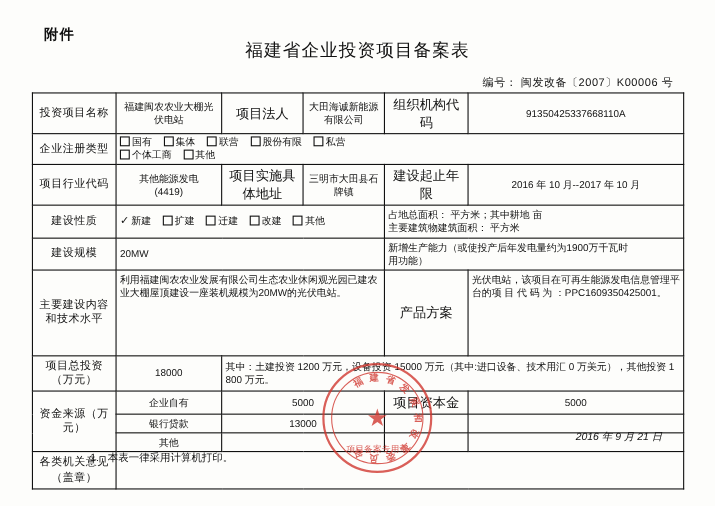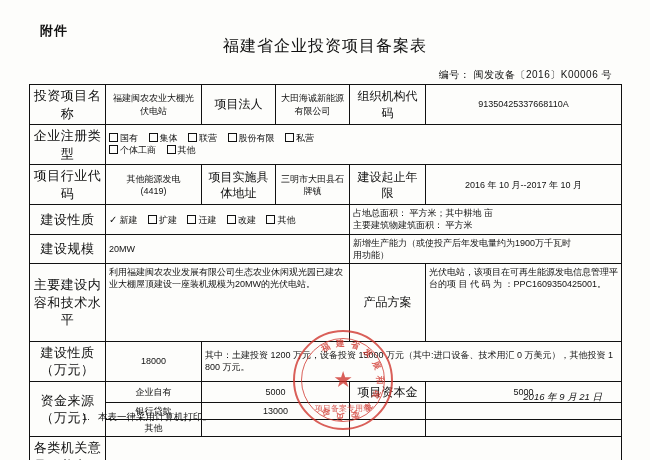--- a/index.html
+++ b/index.html
@@ -31,21 +31,21 @@
     table-layout:fixed;
     font-size:9px;
   }
   table.main td{
     border:1px solid #111;
     padding:2px 3px;
     vertical-align:middle;
     line-height:1.35;
     word-break:break-all;
   }
-  .lbl{text-align:center;font-size:13px;letter-spacing:.5px;}
+  .lbl{text-align:center;font-size:10px;letter-spacing:.5px;}
   .lbl2{text-align:center;font-size:12px;margin-left:16px;}
   .ctr{text-align:center;}
   .val{font-size:9px;}
   .tight{line-height:1.25;}
   .chk{display:inline-block;margin-right:8px;white-space:nowrap;}
   .box{display:inline-block;width:7px;height:7px;border:1px solid #111;margin-right:2px;vertical-align:-1px;}
   .tick{display:inline-block;margin-right:2px;font-size:10px;}
   .notes{
     position:absolute;left:54px;top:408px;
     font-size:9.5px;line-height:1.9;margin-left:28px;
@@ -83,21 +83,21 @@
     position:absolute;right:48px;top:391px;font-size:9.5px;font-style:italic;
   }
 </style>
 </head>
 <body>
 
 <div class="page">
 
   <div class="attach">附件</div>
   <div class="title">福建省企业投资项目备案表</div>
-  <div class="codeline">编号：  闽发改备〔2016〕K00006 号</div>
+  <div class="codeline">编号：  闽发改备〔2007〕K00006 号</div>
 
   <table class="main">
     <colgroup>
       <col style="width:76px">
       <col style="width:96px">
       <col style="width:74px">
       <col style="width:74px">
       <col style="width:76px">
       <col style="width:196px">
     </colgroup>
@@ -177,21 +177,21 @@
     </tr>
 
     <tr style="height:78px;">
       <td class="lbl">主要建设内容和技术水平</td>
       <td colspan="3" class="val" style="vertical-align:top;">利用福建闽农农业发展有限公司生态农业休闲观光园已建农业大棚屋顶建设一座装机规模为20MW的光伏电站。</td>
       <td class="lbl2">产品方案</td>
       <td class="val" style="vertical-align:top;">光伏电站，该项目在可再生能源发电信息管理平台的项 目 代 码 为 ：PPC1609350425001。</td>
     </tr>
 
     <tr>
-      <td class="lbl tight">建设性质（万元）</td>
+      <td class="lbl tight">项目总投资（万元）</td>
       <td class="val ctr">18000</td>
       <td colspan="4" class="val">其中：土建投资 1200  万元，设备投资 15000  万元（其中:进口设备、技术用汇 0  万美元），其他投资 1800  万元。</td>
     </tr>
 
     <tr>
       <td class="lbl tight" rowspan="3">资金来源（万元）</td>
       <td class="ctr">企业自有</td>
       <td colspan="2" class="ctr">5000</td>
       <td class="lbl2">项目资本金</td>
       <td class="ctr">5000</td>

